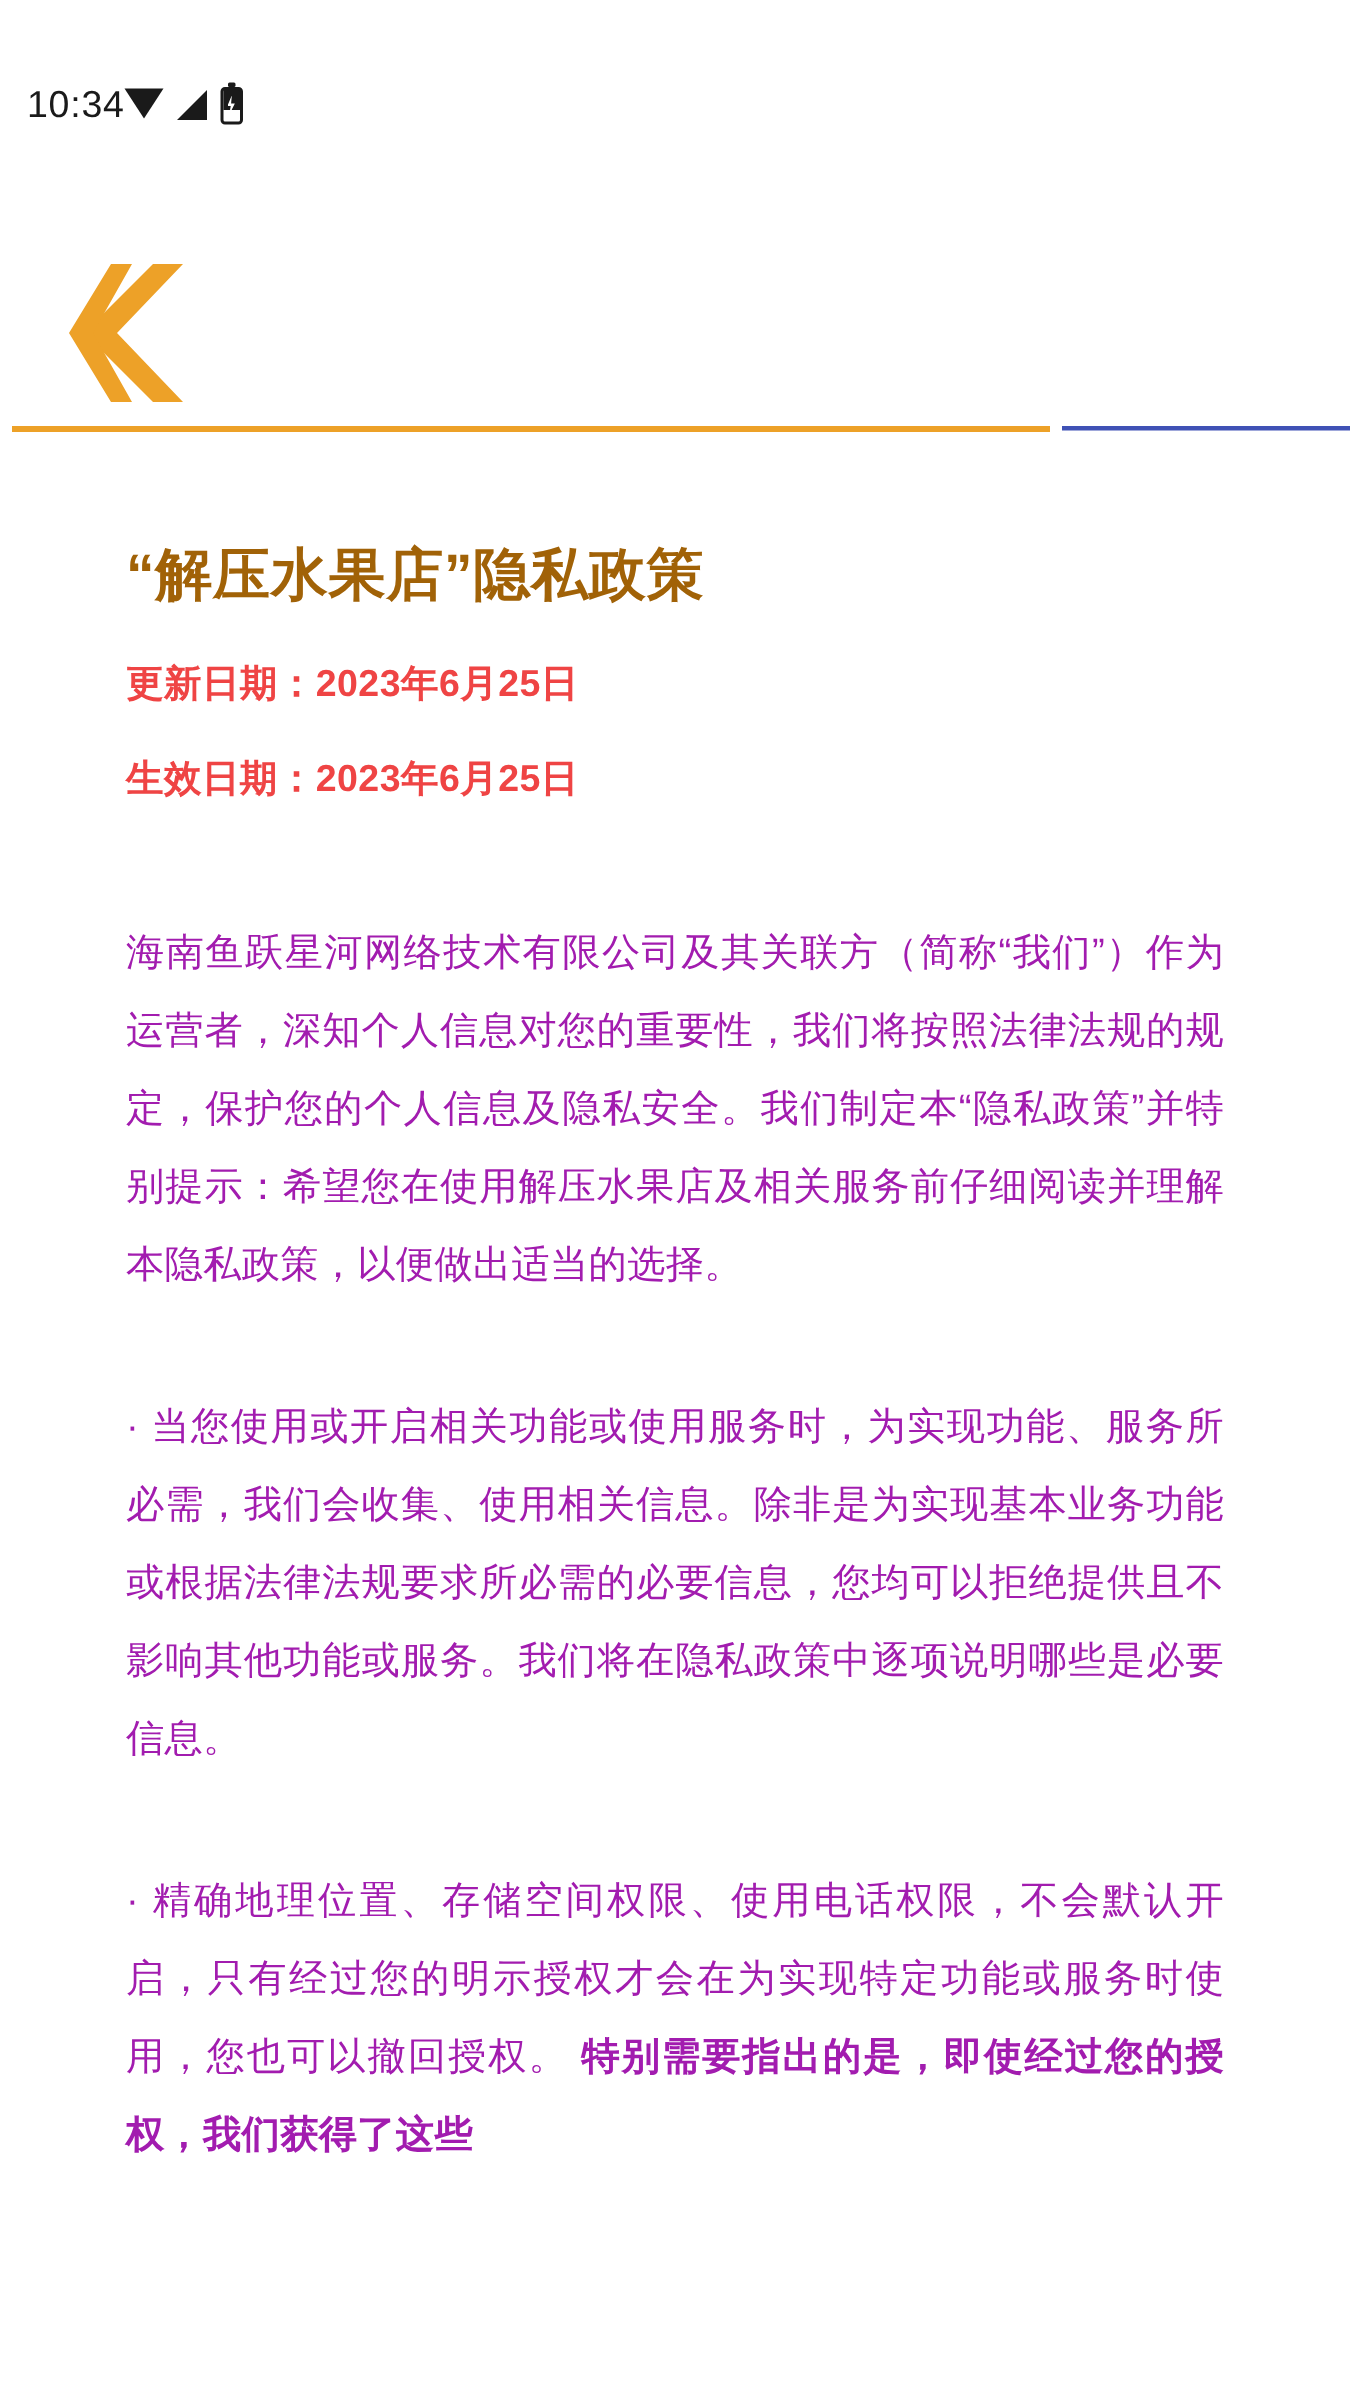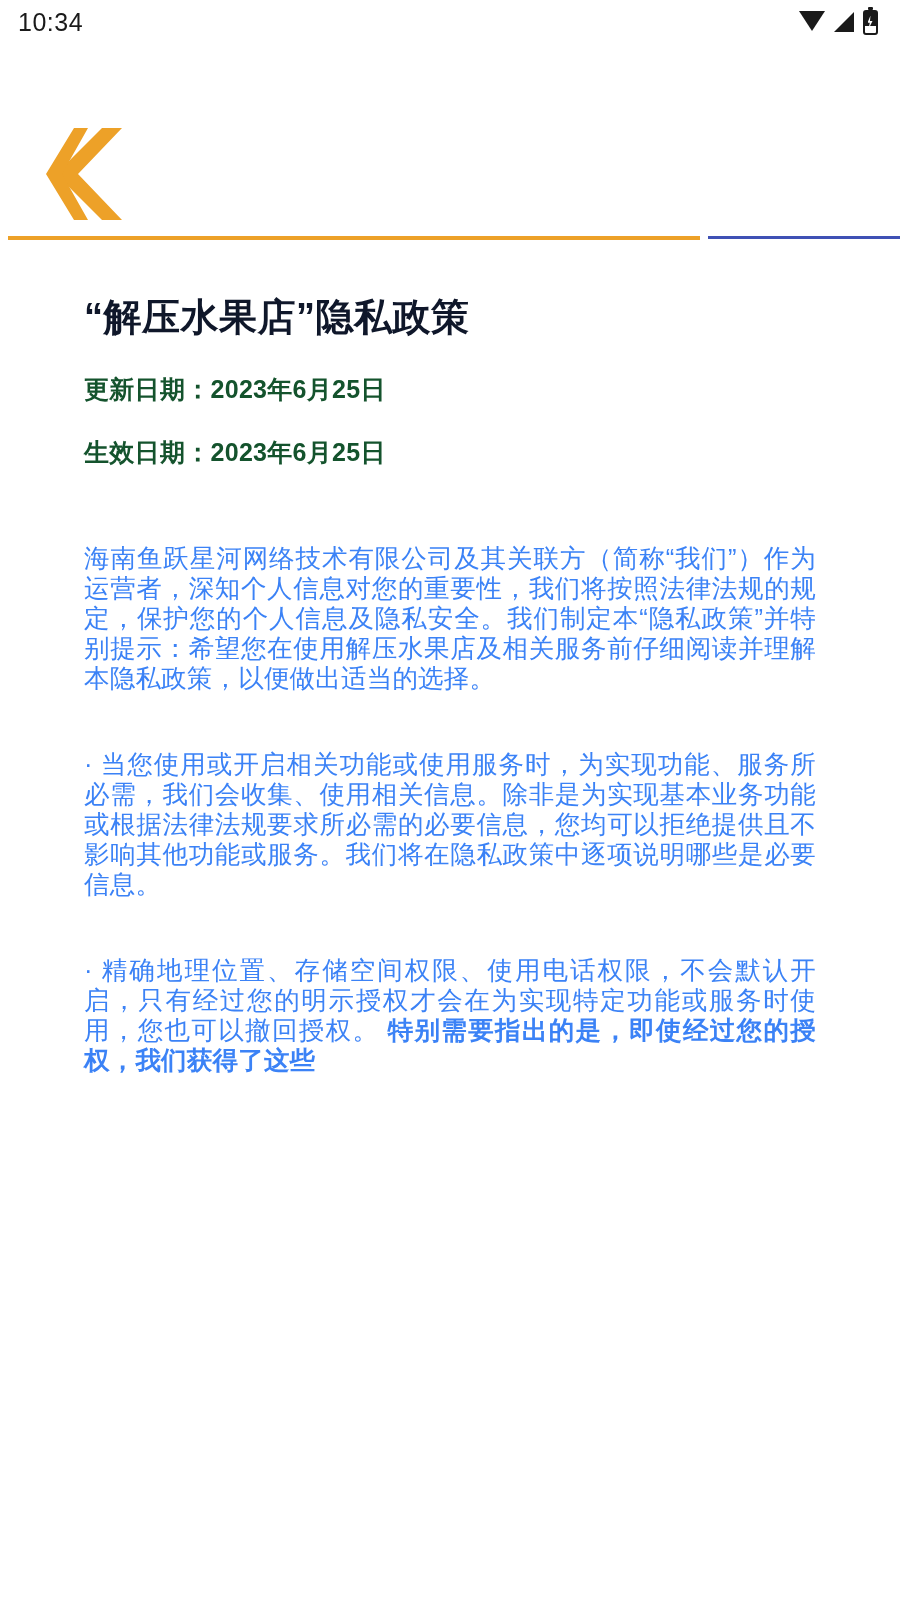--- a/index.html
+++ b/index.html
@@ -15,22 +15,23 @@
     width: 900px;
     height: 1600px;
     background: #ffffff;
   }
 
   
   .status-bar {
     height: 44px;
     display: flex;
     align-items: center;
-    justify-content: space-between;
+    justify-content: flex-start;
     padding: 0 22px 0 18px;
+    margin-top: 48px;
   }
   .status-clock {
     font-size: 25px;
     color: #1a1a1a;
     letter-spacing: 0.5px;
   }
   .status-icons {
     display: flex;
     align-items: center;
     gap: 9px;
@@ -116,35 +117,35 @@
     top: 272px;
     left: 0;
     right: 0;
     bottom: 0;
     padding: 0 84px 0 84px;
     overflow: hidden;
   }
   .doc-title {
     font-size: 38px;
     font-weight: bold;
-    color: #0f172a;
+    color: #a16207;
     letter-spacing: 0.5px;
-    margin-top: 20px;
+    margin-top: 38px;
   }
   .doc-meta {
     font-size: 25px;
     font-weight: bold;
-    color: #14532d;
+    color: #ef4444;
     margin-top: 30px;
     letter-spacing: 0.3px;
   }
   .para {
     font-size: 25.5px;
-    line-height: 30px;
-    color: #3b82f6;
+    line-height: 52px;
+    color: #a21caf;
     margin-top: 52px;
     letter-spacing: 0.2px;
     text-align: justify;
   }
   .para.bold { font-weight: bold; }
   .para.bullet { margin-top: 56px; }
   .para b { font-weight: bold; }
   .spacer-lg { height: 22px; }
 </style>
 </head>

